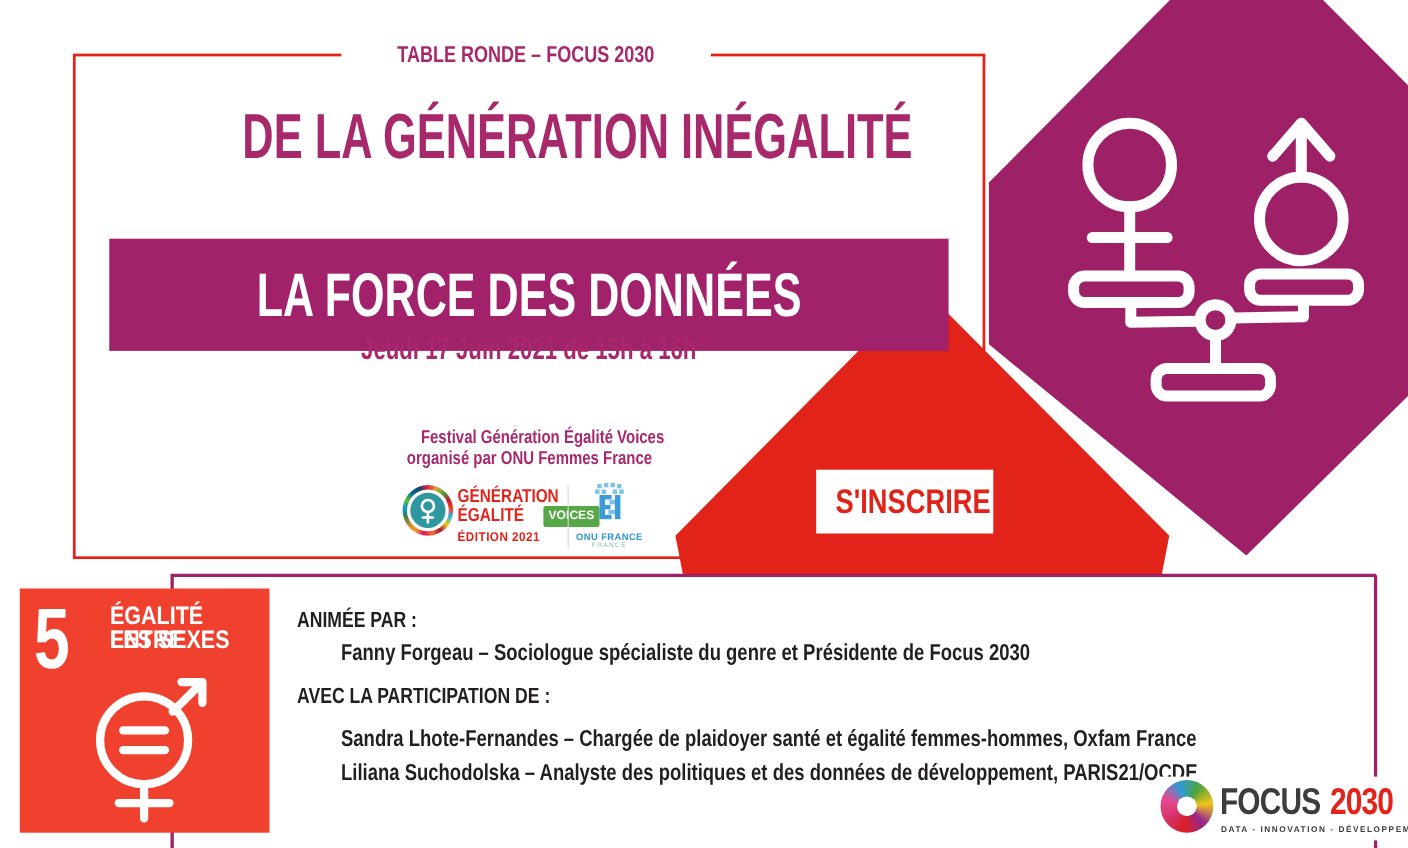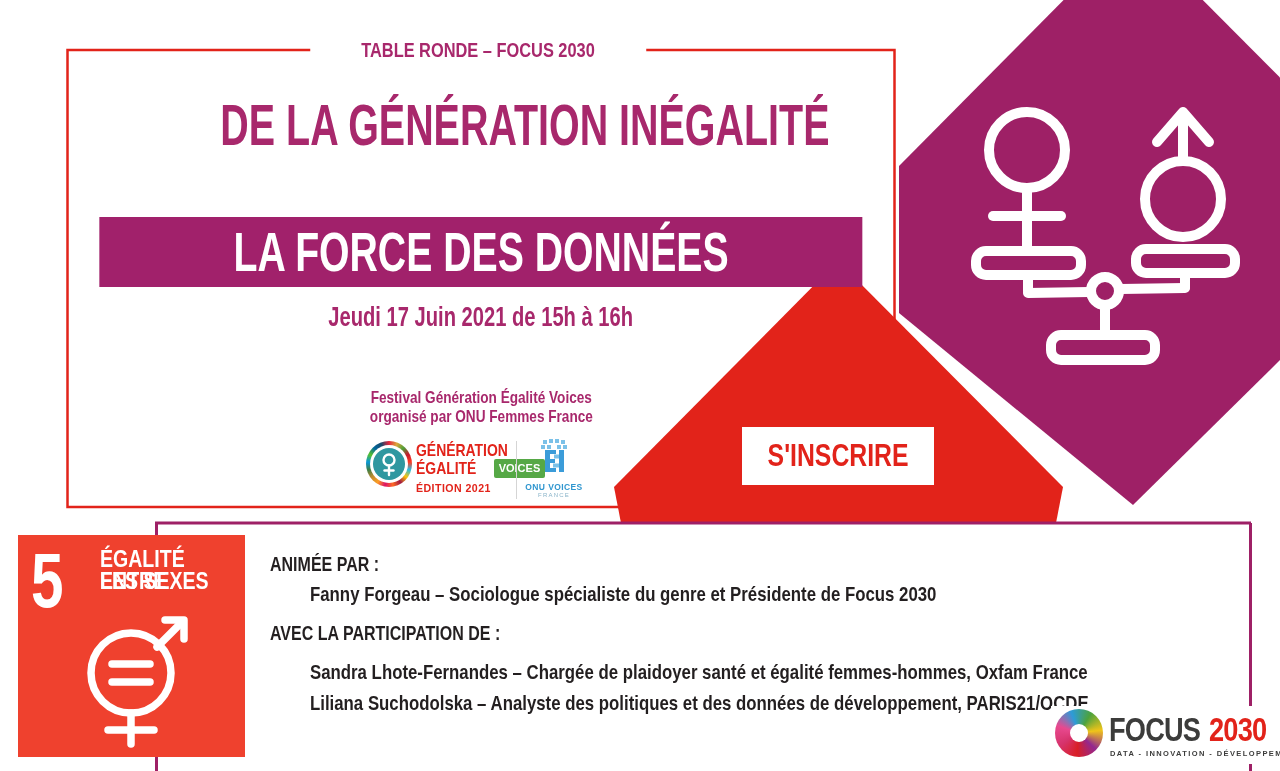--- a/index.html
+++ b/index.html
@@ -9,21 +9,21 @@
   .cx{display:inline-block;transform-origin:50% 50%;white-space:nowrap;}
   .cxl{display:inline-block;transform-origin:0 50%;white-space:nowrap;}
   
   #top-label{left:478px;top:36px;transform:translateX(-50%);background:#ffffff;
              padding:0 18px;height:28px;line-height:28px;text-align:center;}
   #top-label span{font-size:21px;font-weight:bold;color:#a8286c;transform:scaleX(0.78);}
   
   .title-row{left:67px;width:828px;text-align:center;}
   .title-row span{font-size:58px;line-height:55px;font-weight:bold;color:#a8286c;transform:scaleX(0.68);}
   #title-highlight{left:481px;top:217px;transform:translateX(-50%);background:#a1216b;
-                   height:70px;line-height:70px;padding:0 28px;text-align:center;}
+                   height:70px;line-height:70px;padding:16px 28px;text-align:center;}
   #title-highlight span{font-size:56px;font-weight:bold;color:#ffffff;transform:scaleX(0.70);}
   
   #date-line{left:67px;top:301px;width:828px;text-align:center;}
   #date-line span{font-size:28px;font-weight:bold;color:#a8286c;transform:scaleX(0.72);}
   .note-line{left:67px;width:828px;text-align:center;}
   .note-line span{font-size:17px;font-weight:bold;color:#a8286c;transform:scaleX(0.80);}
   
   #geq-ring{left:366px;top:441px;width:46px;height:46px;border-radius:50%;
     background:conic-gradient(#e5243b,#dda63a,#4c9f38,#c5192d,#ff3a21,#26bde2,#fcc30b,#a21942,#fd6925,#dd1367,#fd9d24,#bf8b2e,#3f7e44,#0a97d9,#56c02b,#00689d,#19486a,#e5243b);}
   #geq-ring .hole{position:absolute;left:4px;top:4px;width:38px;height:38px;border-radius:50%;background:#ffffff;}
@@ -32,21 +32,21 @@
   #geq-text .l1{font-size:17px;font-weight:bold;color:#e2231a;transform:scaleX(0.82);}
   #geq-text .l2{font-size:17px;font-weight:bold;color:#e2231a;transform:scaleX(0.82);}
   #voices-badge{display:inline-block;background:#56a846;color:#ffffff;font-size:11px;font-weight:bold;
                 padding:1px 5px;border-radius:2px;margin-left:4px;vertical-align:2px;}
   #geq-text .l3{font-size:11.5px;font-weight:bold;color:#e2231a;letter-spacing:.5px;transform:scaleX(0.92);}
   #logo-divider{left:516px;top:441px;width:1px;height:58px;background:#d5d5d5;}
   #onu-block{left:523px;top:438px;width:62px;text-align:center;}
   #onu-name{font-size:8.5px;font-weight:bold;color:#2f96cf;letter-spacing:.4px;}
   #onu-sub{font-size:6px;color:#8ab4c9;letter-spacing:1.2px;}
   
-  #register-btn{left:742px;top:427px;width:192px;height:58px;background:#ffffff;
+  #register-btn{left:742px;top:427px;width:161px;height:58px;background:#ffffff;
                 text-align:center;line-height:58px;cursor:pointer;}
   #register-btn span{font-size:31px;font-weight:bold;color:#e2231a;transform:scaleX(0.80);}
   
   #sdg-box{left:18px;top:535px;width:227px;height:222px;background:#ef412e;}
   #sdg-number{position:absolute;left:13px;top:6px;font-size:78px;line-height:78px;font-weight:bold;
               color:#ffffff;transform:scaleX(0.75);transform-origin:0 0;}
   .sdg-label{position:absolute;left:82px;color:#ffffff;font-weight:bold;font-size:23px;line-height:22px;}
   .sdg-label span{display:inline-block;transform:scaleX(0.85);transform-origin:0 50%;}
   
   .sec-label{left:270px;}
@@ -111,21 +111,21 @@
     <span class="cx">DE LA GÉNÉRATION INÉGALITÉ</span>
   </div>
   <div class="abs" id="title-highlight">
     <span class="cx">LA FORCE DES DONNÉES</span>
   </div>
 
   <div class="abs" id="date-line">
     <span class="cx">Jeudi 17 Juin 2021 de 15h à 16h</span>
   </div>
 
-  <div class="abs note-line" style="top:388px;">
+  <div class="abs note-line" style="top:388px;padding-left:12px;">
     <span class="cx">Festival Génération Égalité Voices</span>
   </div>
   <div class="abs note-line" style="top:407px;">
     <span class="cx">organisé par ONU Femmes France</span>
   </div>
 
   <div class="abs" id="geq-ring">
     <div class="hole"></div>
     <div class="core">
       <svg width="32" height="32" viewBox="0 0 32 32">
@@ -162,21 +162,21 @@
       <g fill="#3b9cd9">
         <rect x="11" y="12" width="5" height="22"></rect>
         <rect x="16" y="12" width="6" height="4"></rect>
         <rect x="16" y="21" width="5" height="4"></rect>
         <rect x="16" y="30" width="6" height="4"></rect>
         <rect x="25" y="12" width="5" height="22"></rect>
         <rect x="20" y="16.5" width="5" height="4" fill="#7bc1e8"></rect>
         <rect x="19" y="25.5" width="6" height="4" fill="#7bc1e8"></rect>
       </g>
     </svg>
-    <div id="onu-name">ONU VOICES</div>
+    <div id="onu-name">ONU FRANCE</div>
     <div id="onu-sub">FRANCE</div>
   </div>
 
   <div class="abs" id="register-btn">
     <span class="cx">S'INSCRIRE</span>
   </div>
 
   <div class="abs" id="sdg-box">
     <div id="sdg-number">5</div>
     <div class="sdg-label" style="top:13px;">

